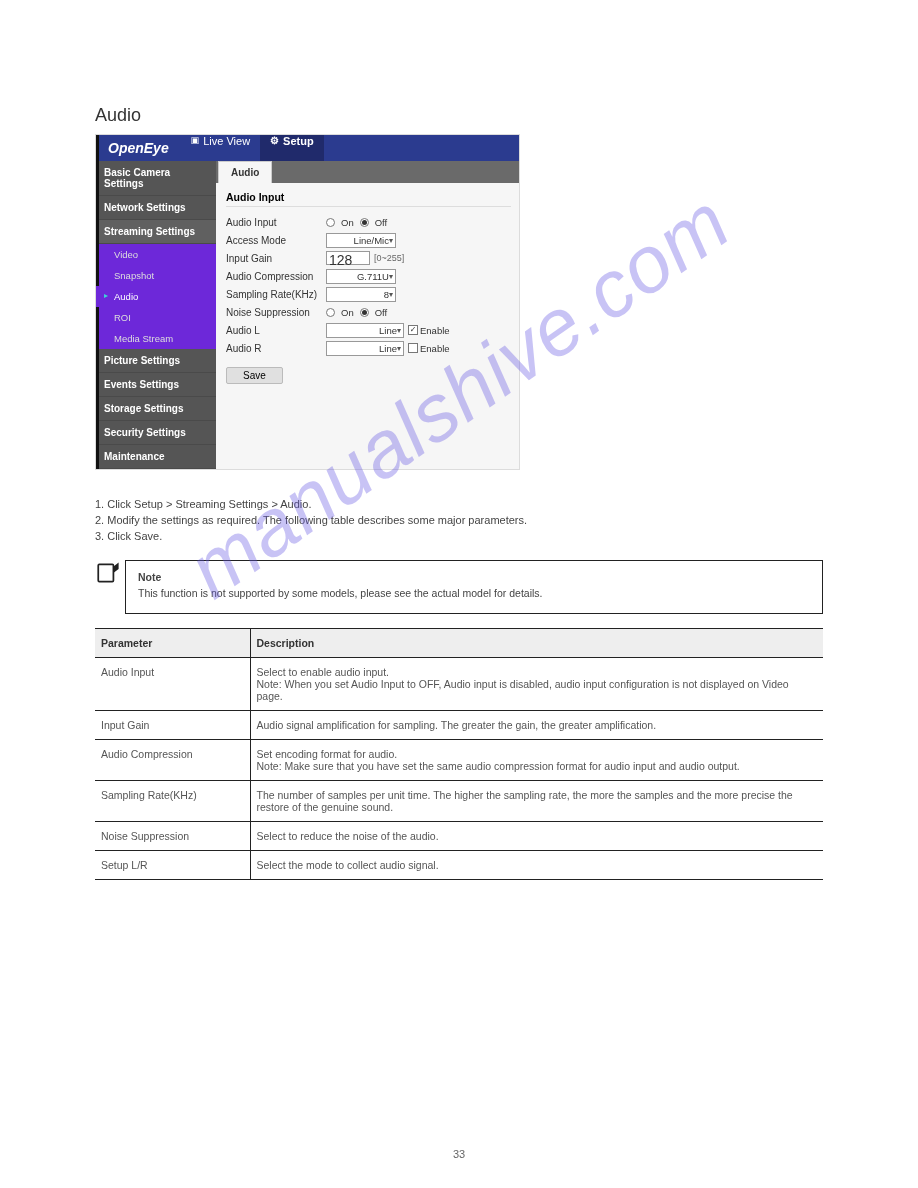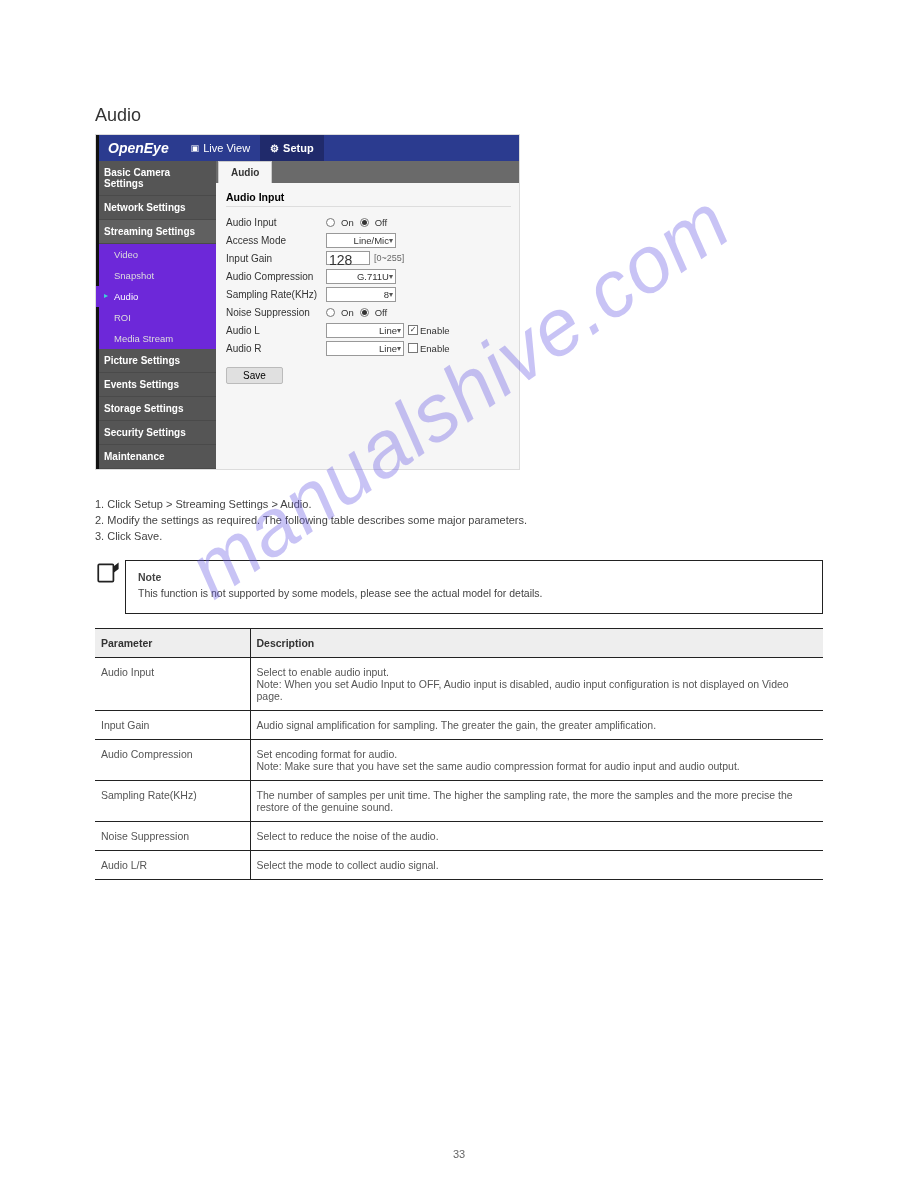--- a/index.html
+++ b/index.html
@@ -24,21 +24,21 @@
 
   .section-title { font-size: 18px; color: #333; margin-bottom: 8px; }
   .section-caption { font-size: 11px; color: #444; margin-bottom: 10px; }
 
   
   .shot { width: 425px; border: 1px solid #dcdcdc; background:#f6f6f6; margin-bottom: 28px; position: relative; }
   .shot-left-edge { position:absolute; left:0; top:0; bottom:0; width:3px; background:#111; }
 
   .shot-header { background:#2b3b8f; color:#fff; display:flex; align-items:center; height:26px; font-size:11px; }
   .shot-logo { font-weight:bold; font-style:italic; font-size:14px; padding:0 12px; }
-  .shot-nav-item { display:flex; align-items:center; gap:4px; padding:0 10px; height:100%; }
+  .shot-nav-item { display:flex; align-items:flex-start; gap:4px; padding:0 10px; height:100%; }
   .shot-nav-item.setup::before { content:"\2699"; font-size:10px; }
   .shot-nav-item.live::before { content:"\25A3"; font-size:9px; }
   .shot-nav-item.active-nav { background:#202a6b; font-weight:bold; }
 
   .shot-body { display:flex; }
   .shot-sidebar { width:120px; background:#555; color:#fff; font-size:10px; }
   .sb-item { padding:6px 8px; background:#555; border-bottom:1px solid #4a4a4a; font-weight:bold; }
   .sb-item.open { background:#606060; }
   .sb-sub { padding:5px 8px 5px 18px; background:#6d28d9; color:#ddd; font-weight:normal; font-size:9.5px; }
   .sb-sub.on { color:#fff; position:relative; }
@@ -242,21 +242,21 @@
       </tr>
       <tr>
         <td>Sampling Rate(KHz)</td>
         <td>The number of samples per unit time. The higher the sampling rate, the more the samples and the more precise the restore of the genuine sound.</td>
       </tr>
       <tr>
         <td>Noise Suppression</td>
         <td>Select to reduce the noise of the audio.</td>
       </tr>
       <tr>
-        <td>Audio L/R</td>
+        <td>Setup L/R</td>
         <td>Select the mode to collect audio signal.</td>
       </tr>
     </tbody>
   </table>
 
 </div>
 
 <div class="page-num">33</div>
 
 </body></html>

